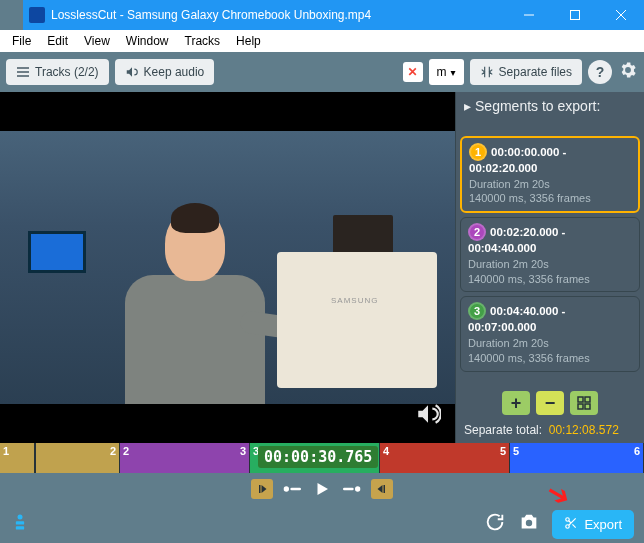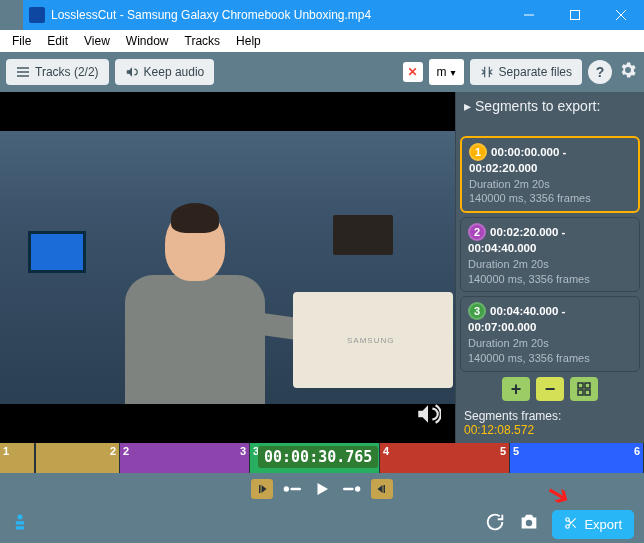--- a/index.html
+++ b/index.html
@@ -22,21 +22,21 @@
 .main { flex: 1; display: flex; min-height: 0; }
 .video-area { flex: 1; background: #000; position: relative; display: flex; align-items: center; justify-content: center; }
 .video-frame { width: 100%; height: 78%; background: linear-gradient(180deg,#48637a 0%,#3a5168 35%,#2b3f52 100%); position: relative; overflow: hidden; }
 .wall-art { position: absolute; width: 58px; height: 42px; background: #1a6dd8; border: 3px solid #0a2b3d; left: 28px; top: 100px; }
 .person { position: absolute; left: 120px; top: 78px; width: 150px; height: 230px; }
 .head { width: 60px; height: 72px; background: #e8b895; border-radius: 48% 48% 42% 42%; margin: 0 auto; position: relative; }
 .hair { position: absolute; top: -6px; left: 6px; right: 6px; height: 30px; background: #2d221c; border-radius: 50% 50% 30% 30%; }
 .torso { width: 140px; height: 140px; background: #7e837f; border-radius: 28px 28px 6px 6px; margin: -6px auto 0; }
 .arm { position: absolute; width: 100px; height: 22px; background: #7e837f; border-radius: 12px; top: 108px; left: 120px; transform: rotate(8deg); }
 .hand { position: absolute; width: 22px; height: 20px; background: #e8b895; border-radius: 50%; top: 104px; left: 212px; }
-.laptop { position: absolute; right: 2px; bottom: 16px; width: 160px; height: 96px; background: #ece6d8; border-radius: 4px; }
+.laptop { position: absolute; right: 18px; bottom: 16px; width: 160px; height: 136px; background: #ece6d8; border-radius: 4px; }
 .laptop-logo { position: absolute; top: 44px; left: 54px; font-size: 8px; color: #999; letter-spacing: 1px; }
 .shelf { position: absolute; right: 62px; top: 84px; width: 60px; height: 40px; background: #2a2420; border-radius: 2px; }
 .speaker-icon { position: absolute; right: 14px; bottom: 12px; color: #fff; opacity: .9; }
 .side { width: 189px; background: #4a5b68; display: flex; flex-direction: column; border-left: 1px solid #37474f; }
 .side-header { padding: 6px 8px; color: #eceff1; font-size: 14px; display: flex; align-items: center; gap: 4px; }
 .seglist { flex: 1; overflow: hidden; padding: 16px 4px; }
 .seg { border: 1px solid #37474f; border-radius: 6px; padding: 5px 7px; margin-bottom: 4px; color: #cfd8dc; font-size: 11px; line-height: 1.35; cursor: pointer; }
 .seg.selected { border: 2px solid #ffb300; }
 .seg-num { display: inline-flex; width: 18px; height: 18px; border-radius: 50%; align-items: center; justify-content: center; font-weight: bold; color: #fff; font-size: 11px; margin-right: 4px; border: 2px solid #fff3; }
 .seg-time { color: #fff; font-weight: 700; font-size: 11.5px; }
@@ -186,21 +186,21 @@
       <div class="sq-btn sq-grid">
           <svg width="14" height="14" viewBox="0 0 14 14" fill="none" stroke="#263238" stroke-width="1.5">
             <rect x="1" y="1" width="5" height="5"></rect>
             <rect x="8" y="1" width="5" height="5"></rect>
             <rect x="1" y="8" width="5" height="5"></rect>
             <rect x="8" y="8" width="5" height="5"></rect>
           </svg>
         </div>
     </div>
     <div class="seg-total">
-      <span>Segments frames:</span>&nbsp;
+      <span>Separate total:</span>&nbsp;
       <span class="seg-total-val">00:12:08.572</span>
     </div>
   </div>
 </div>
 
 <div class="timeline" id="timeline">
     <div class="tl-seg" style="background: rgb(192, 162, 78); width: 120px;">
       <span class="num">1</span>
       <span class="numr">2</span>
     </div>

